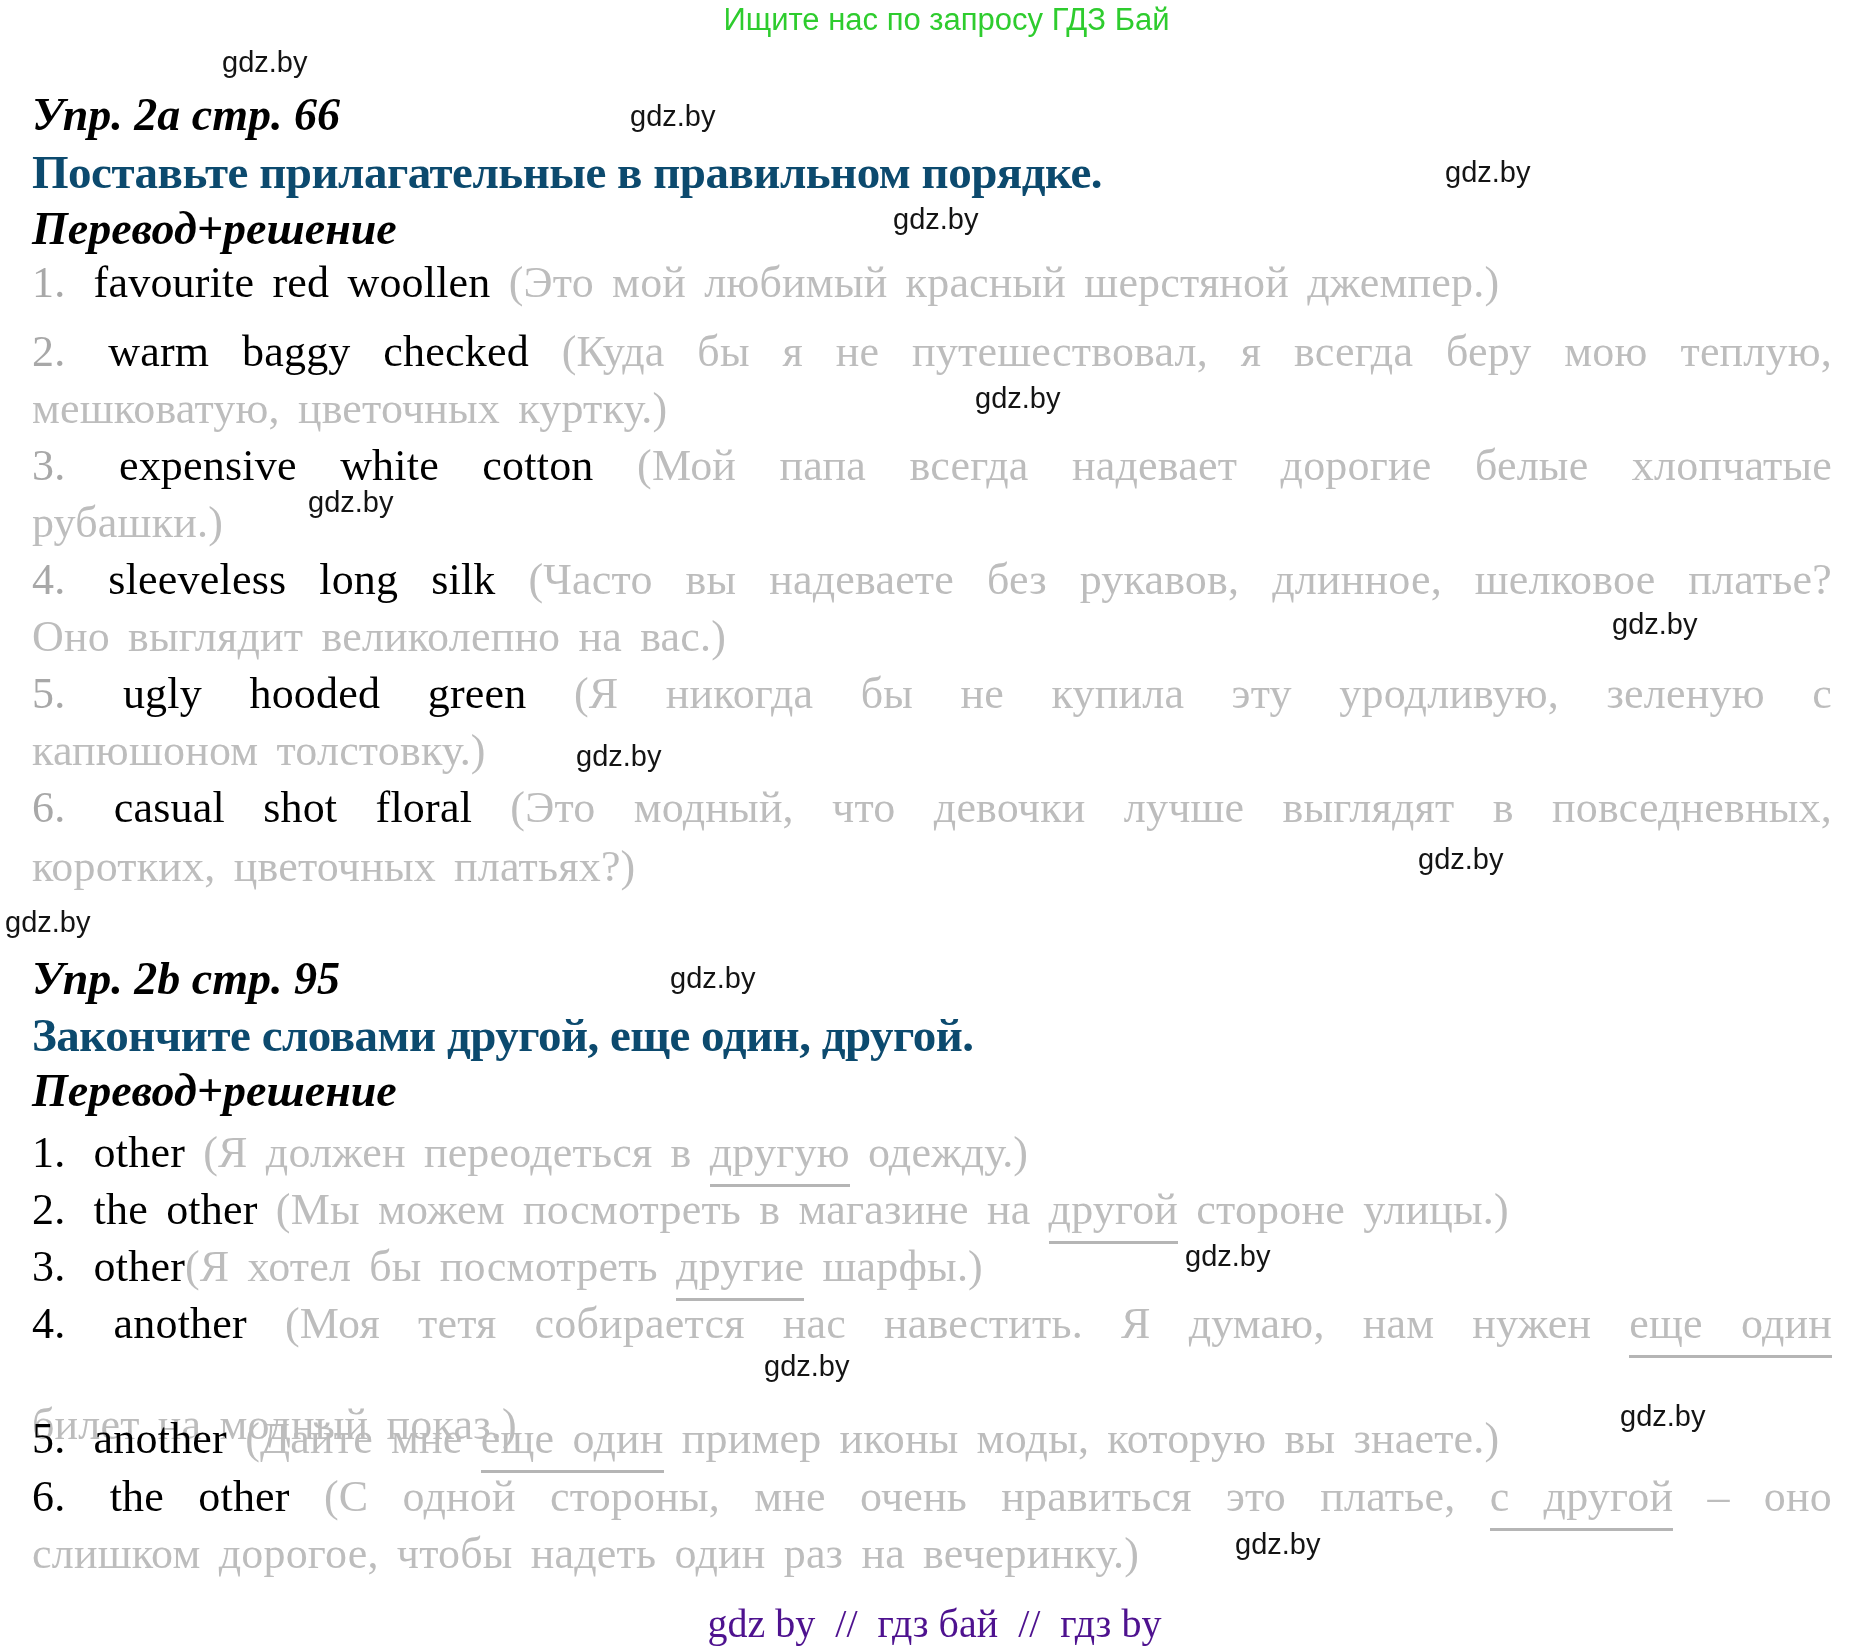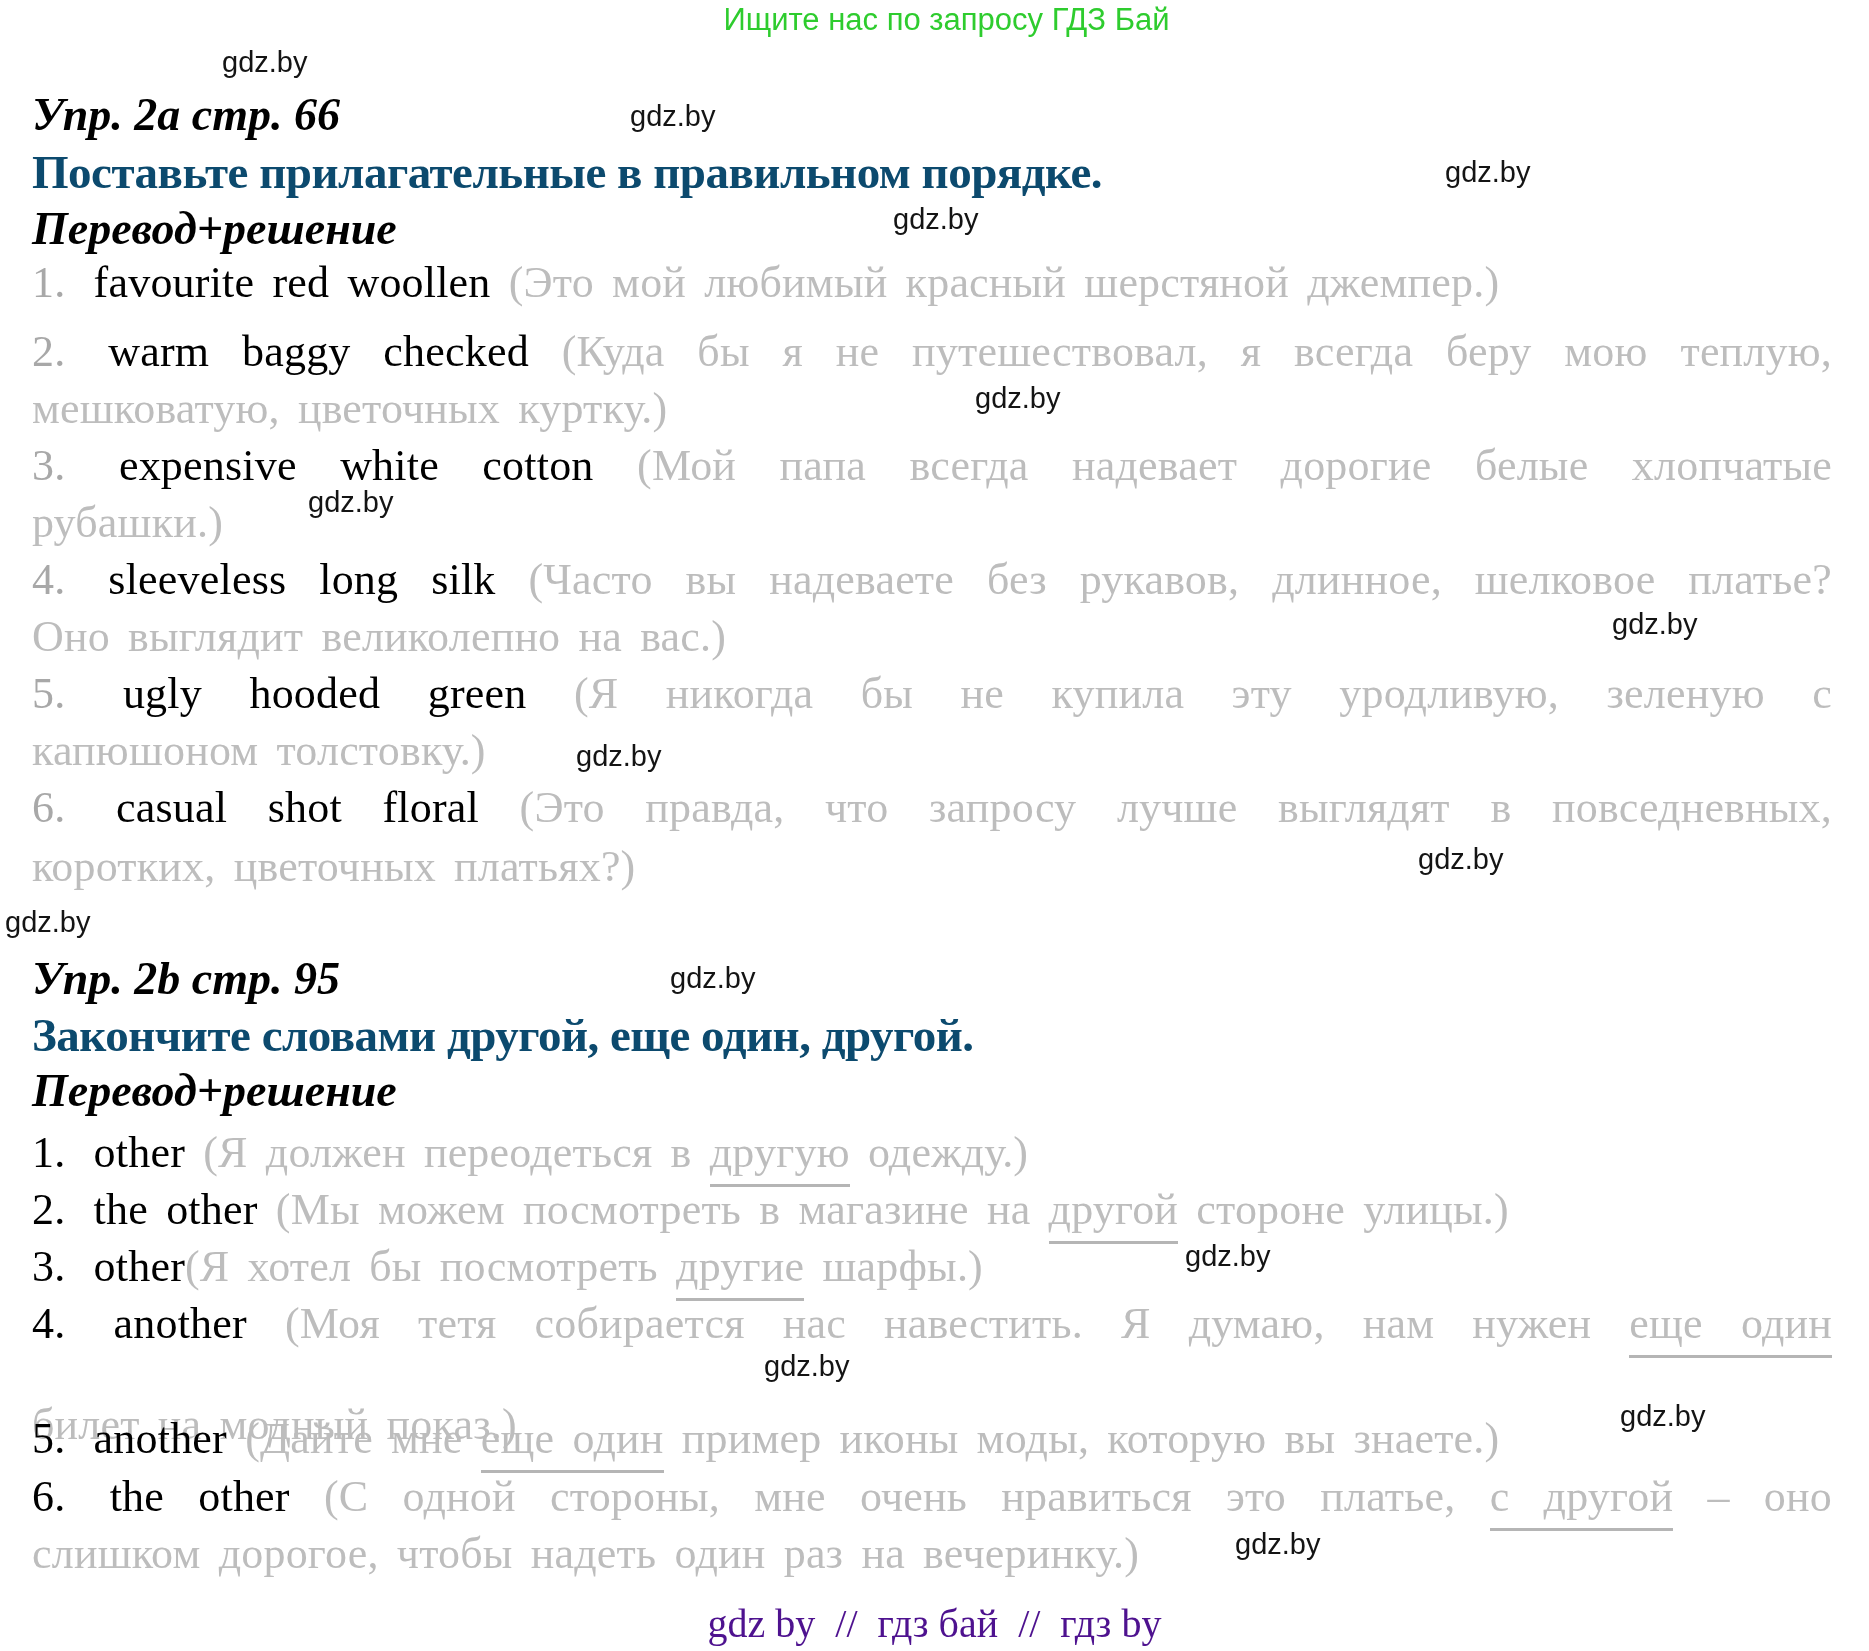--- a/index.html
+++ b/index.html
@@ -81,21 +81,21 @@
 
   <div class="ln s2a j" style="top:439px"><span class="num">3.</span><span class="en"> expensive white cotton </span><span class="ru">(Мой папа всегда надевает дорогие белые хлопчатые</span></div>
   <div class="ln s2a" style="top:496px"><span class="ru">рубашки.)</span></div>
 
   <div class="ln s2a j" style="top:553px"><span class="num">4.</span><span class="en"> sleeveless long silk </span><span class="ru">(Часто вы надеваете без рукавов, длинное, шелковое платье?</span></div>
   <div class="ln s2a" style="top:610px"><span class="ru">Оно выглядит великолепно на вас.)</span></div>
 
   <div class="ln s2a j" style="top:667px"><span class="num">5.</span><span class="en"> ugly hooded green </span><span class="ru">(Я никогда бы не купила эту уродливую, зеленую с</span></div>
   <div class="ln s2a" style="top:724px"><span class="ru">капюшоном толстовку.)</span></div>
 
-  <div class="ln s2a j" style="top:781px"><span class="num">6.</span><span class="en"> casual shot floral </span><span class="ru">(Это правда, что запросу лучше выглядят в повседневных,</span></div>
+  <div class="ln s2a j" style="top:781px"><span class="num">6.</span><span class="en"> casual shot floral </span><span class="ru">(Это модный, что девочки лучше выглядят в повседневных,</span></div>
   <div class="ln s2a" style="top:840px"><span class="ru">коротких, цветочных платьях?)</span></div>
 
   <div class="h-ex" style="top:952px">Упр. 2b стр. 95</div>
   <div class="h-task" style="top:1008px">Закончите словами другой, еще один, другой.</div>
   <div class="h-sub" style="top:1064px">Перевод+решение</div>
 
   <div class="ln s2b" style="top:1126px"><span class="num">1.</span><span class="en"> other </span><span class="ru"><span>(Я должен переодеться в </span><span class="u">другую</span><span> одежду.)</span></span></div>
 
   <div class="ln s2b" style="top:1183px"><span class="num">2.</span><span class="en"> the other </span><span class="ru"><span>(Мы можем посмотреть в магазине на </span><span class="u">другой</span><span> стороне улицы.)</span></span></div>
 

